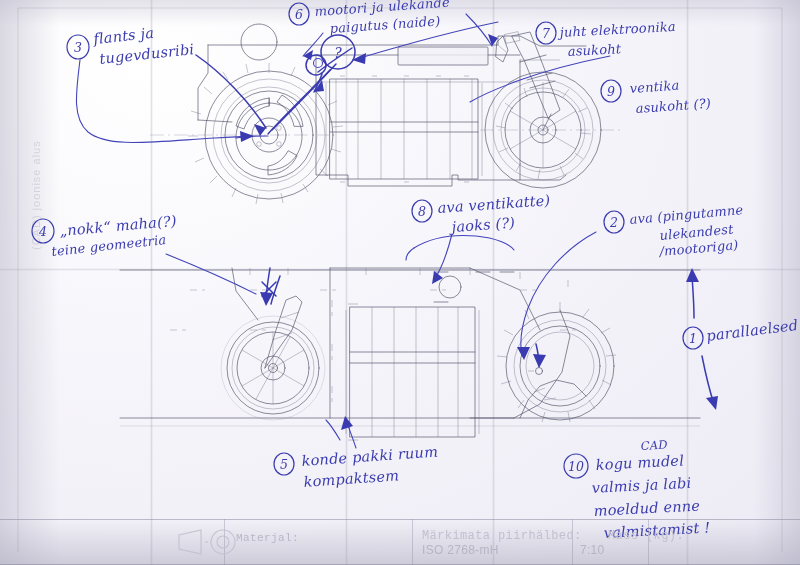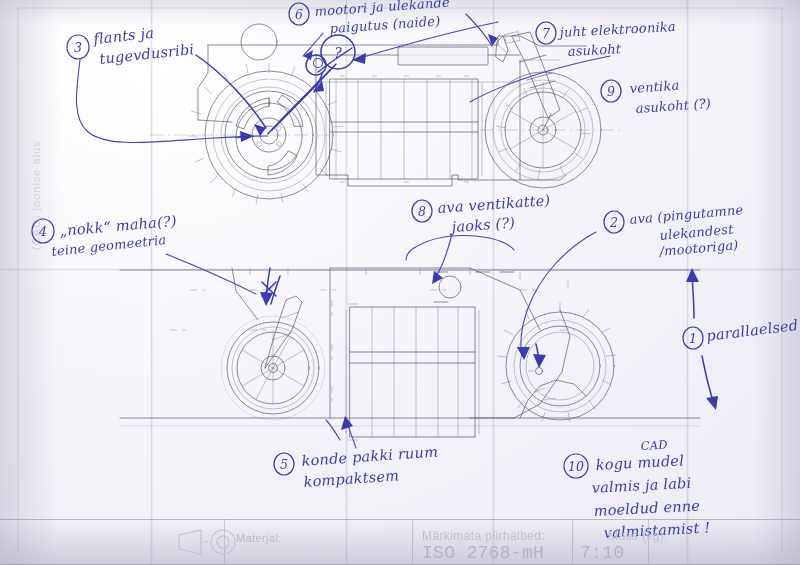--- a/index.html
+++ b/index.html
@@ -56,26 +56,26 @@
     font-size:12.5px;
     text-anchor:middle;
   }
   .circ{fill:none;stroke:#3b3cae;stroke-width:1.2;}
 
   
   .tb{position:absolute;left:0;bottom:0;width:800px;height:52px;}
   .tb .rule{position:absolute;left:0;width:800px;height:1px;background:rgba(120,118,140,.45);}
   .tb .vline{position:absolute;width:1px;background:rgba(140,138,160,.38);}
   .tb-lab{
+    position:absolute;font-family:Liberation Mono, monospace;
+    color:#b9b7c8;font-size:11px;letter-spacing:.4px;white-space:nowrap;
+  }
+  .tb-val{
     position:absolute;font-family:Liberation Sans, sans-serif;
-    color:#b9b7c8;font-size:11px;letter-spacing:.4px;white-space:nowrap;
-  }
-  .tb-val{
-    position:absolute;font-family:Liberation Mono, monospace;
-    color:#b6b4c6;font-size:18px;letter-spacing:.3px;white-space:nowrap;
+    color:#b6b4c6;font-size:12px;letter-spacing:.3px;white-space:nowrap;
   }
   .tb-lab.tiny{font-size:12px;color:#c2c0ce;}
   .edge-txt{
     position:absolute;font-family:"Liberation Sans",sans-serif;
     color:rgba(150,148,172,.30);font-size:11px;letter-spacing:1px;white-space:nowrap;
     transform-origin:0 0;
   }
 </style>
 </head>
 <body>

